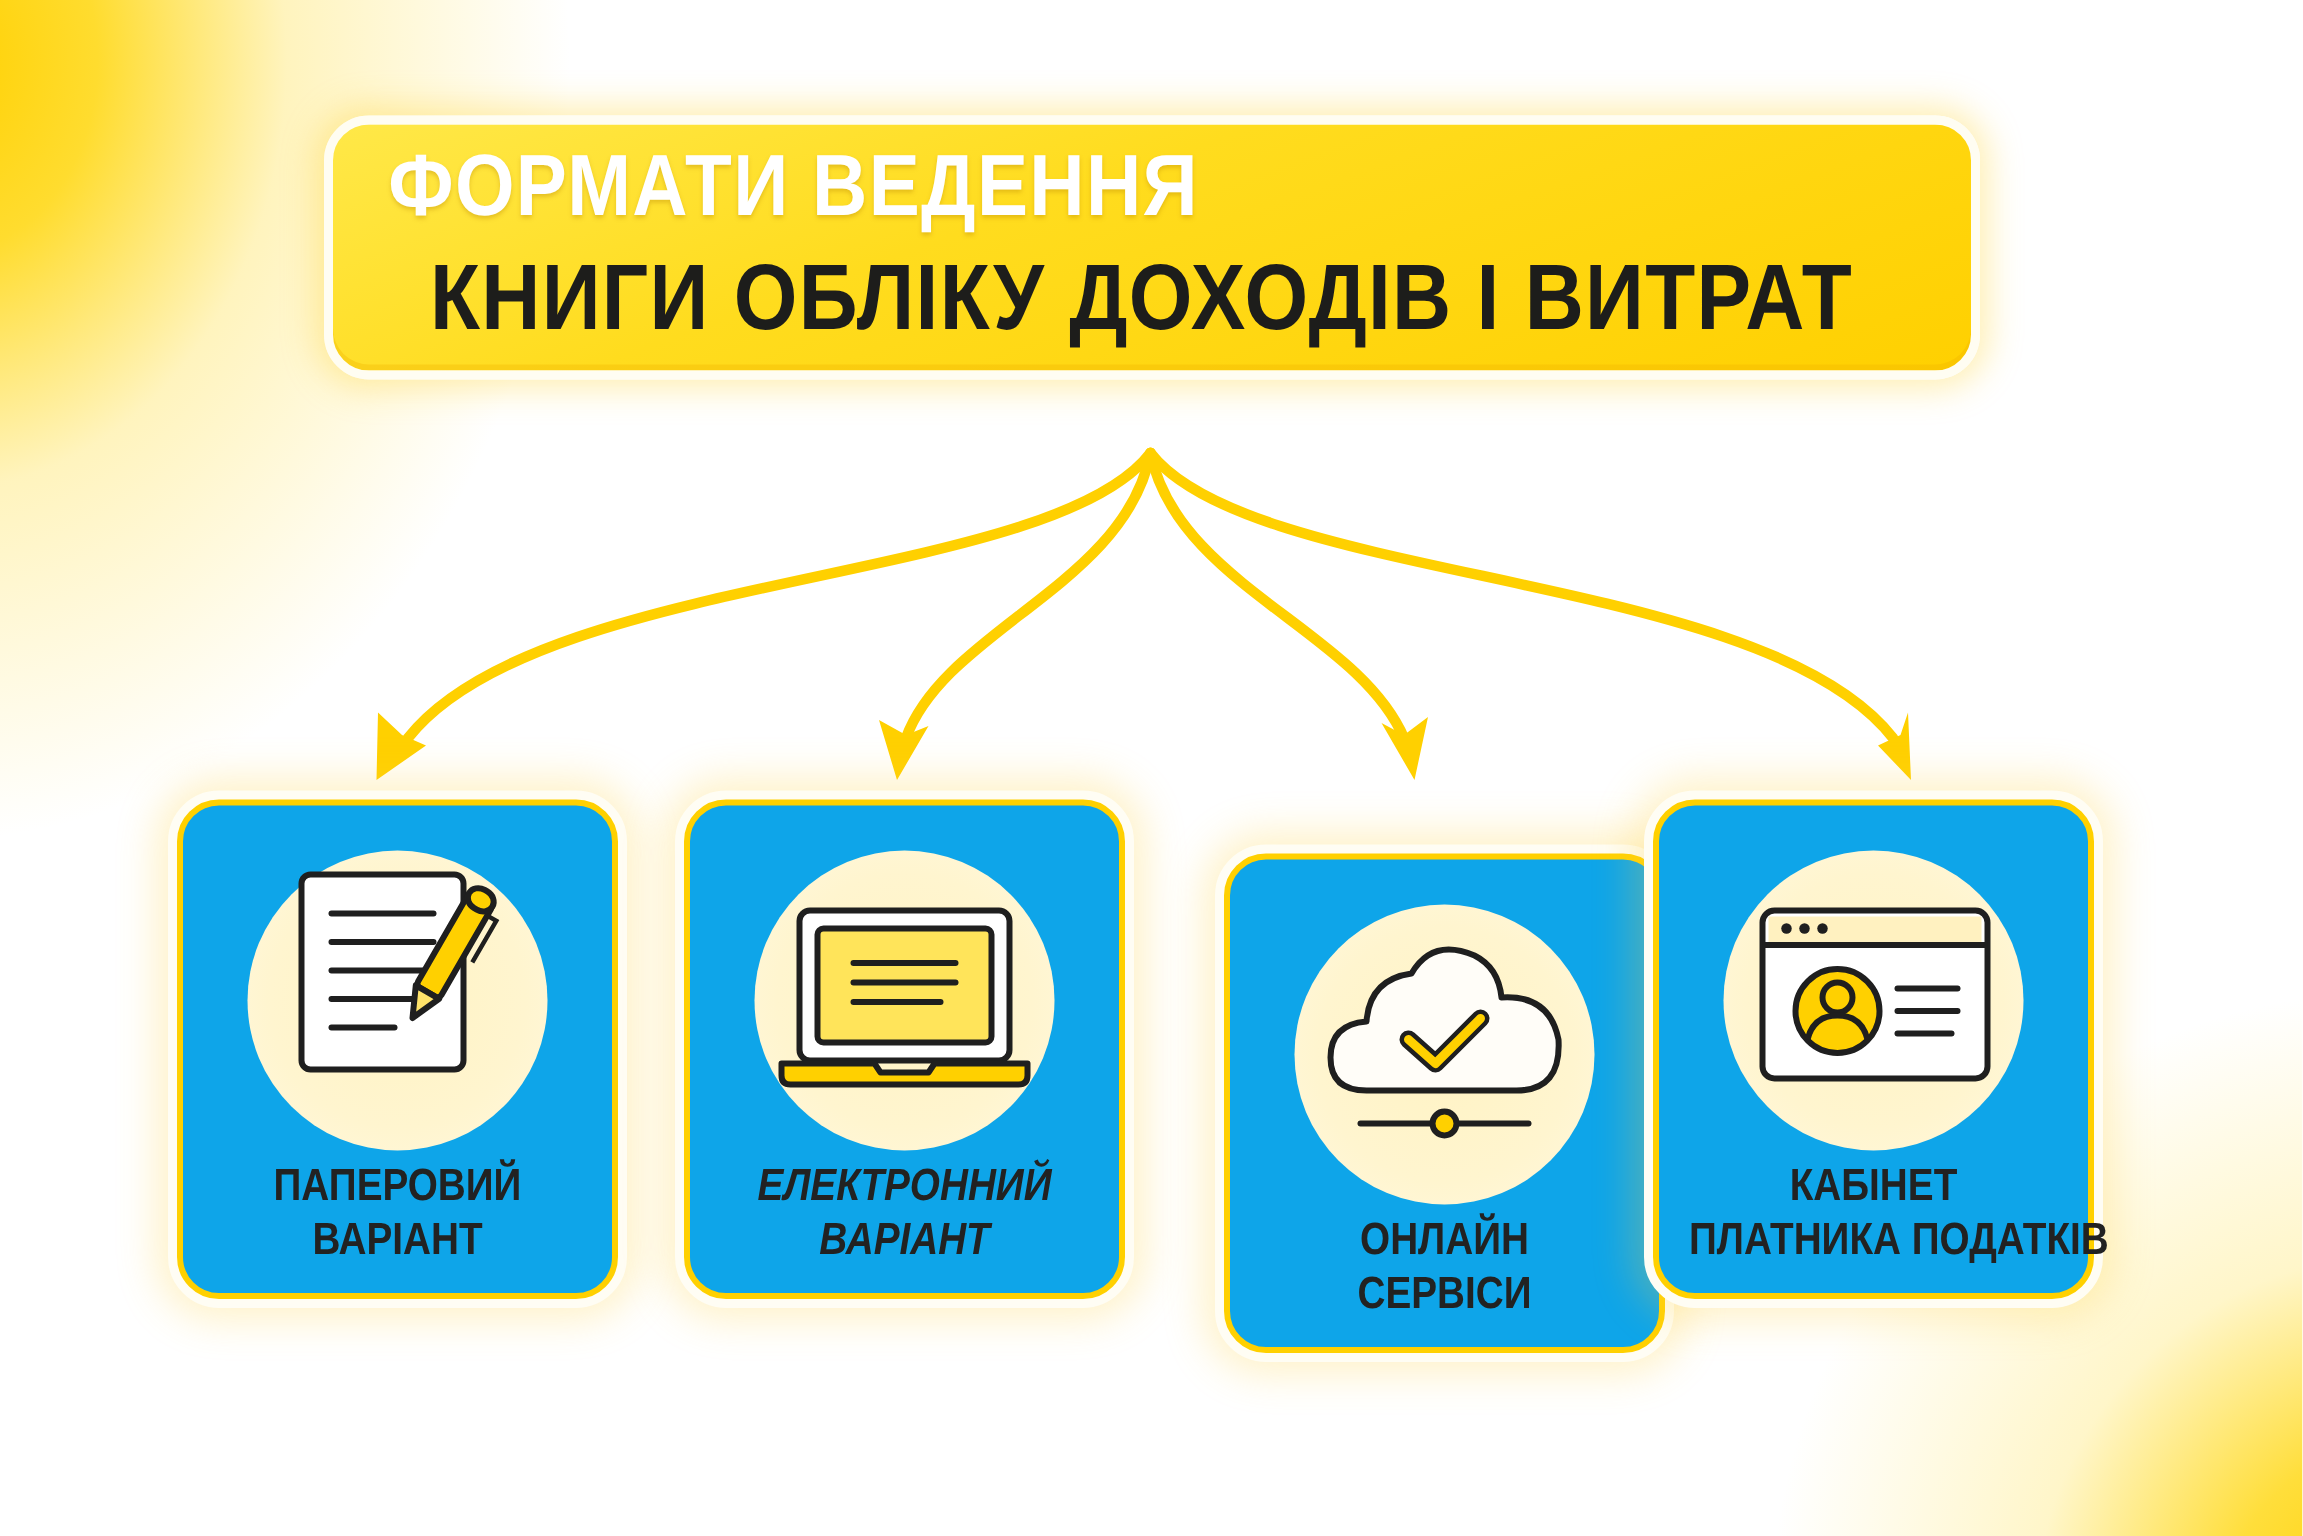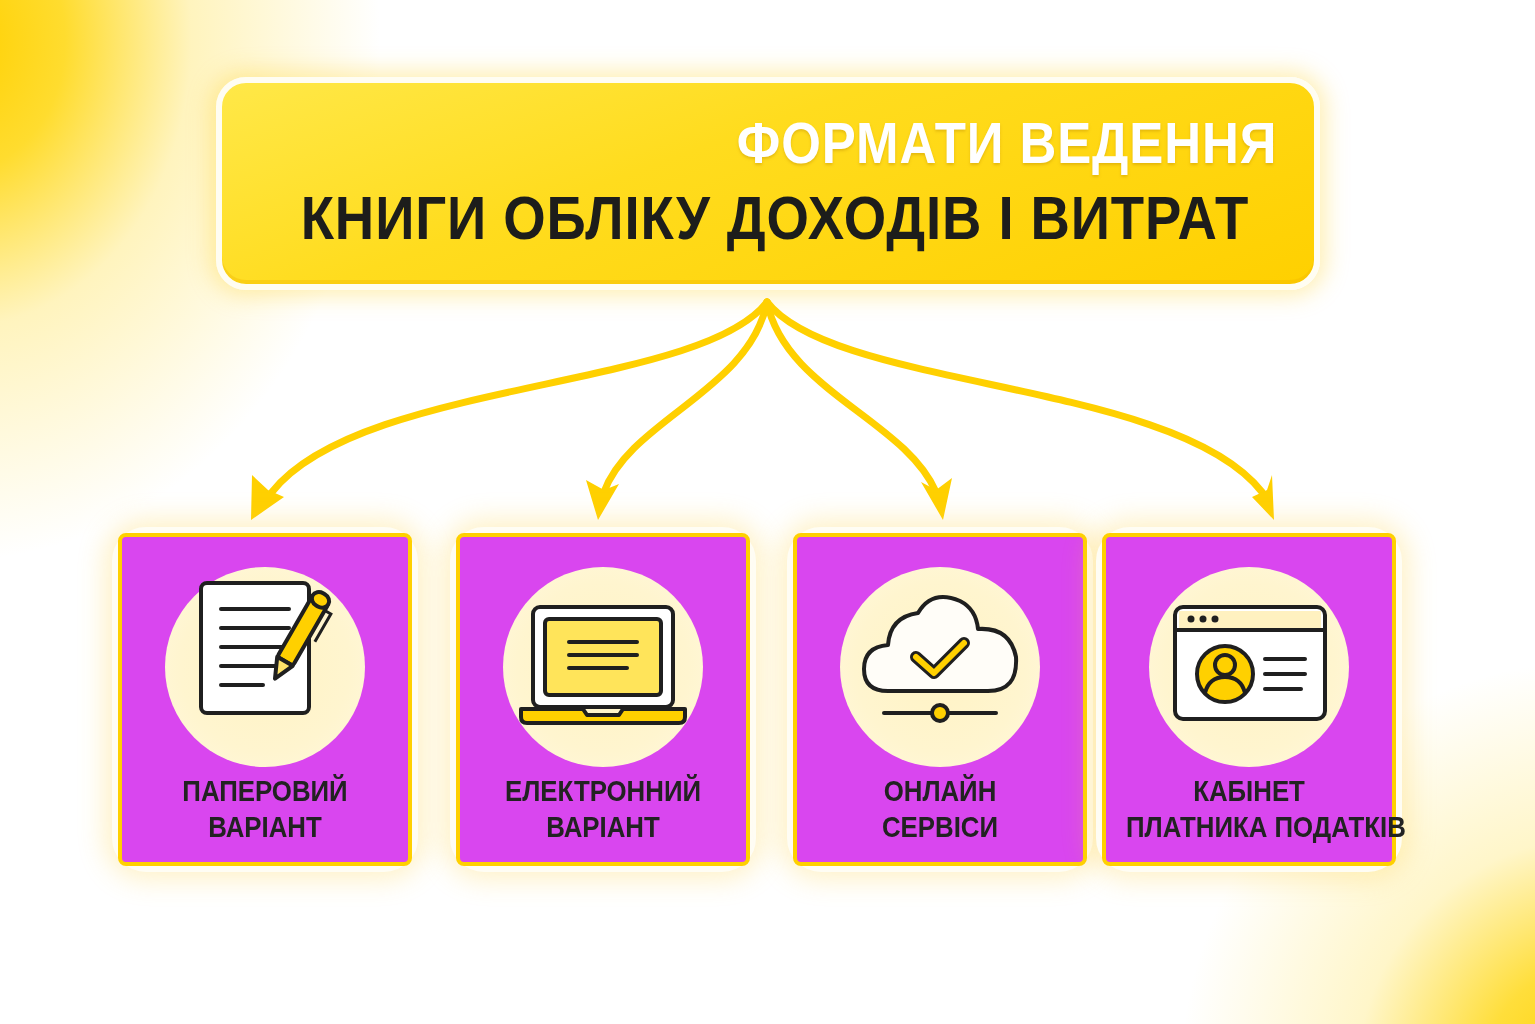--- a/index.html
+++ b/index.html
@@ -21,29 +21,29 @@
         radial-gradient(ellipse 420px 520px at -40px 40px, #ffd000 0%, rgba(255,214,10,0.85) 25%, rgba(255,230,110,0.45) 55%, rgba(255,255,255,0) 100%),
         radial-gradient(ellipse 420px 420px at 1600px 1080px, #ffd000 0%, rgba(255,214,10,0.8) 28%, rgba(255,232,120,0.4) 58%, rgba(255,255,255,0) 100%);
       pointer-events: none;
     }
     
     .title-box {
       position: absolute;
       left: 216px;
       top: 77px;
       width: 1104px;
-      height: 213px;
+      height: 176px;
       box-sizing: border-box;
       border: 6px solid #fffdf2;
       border-radius: 30px;
       background: linear-gradient(160deg, #ffe848 0%, #ffdc1e 40%, #ffd000 100%);
       box-shadow: 0 0 22px 6px rgba(255, 208, 40, 0.35), inset 0 -4px 0 rgba(240, 180, 0, 0.35);
       display: flex;
       flex-direction: column;
-      align-items: flex-end;
+      align-items: flex-start;
       justify-content: center;
       text-align: center;
     }
     .title-line-1 {
       color: #ffffff;
       font-weight: 700;
       font-size: 58px;
       letter-spacing: 1px;
       line-height: 72px;
       transform: scaleX(0.88);
@@ -77,22 +77,22 @@
       box-sizing: border-box;
       border: 6px solid #fffdf4;
       border-radius: 34px;
       background: #fffdf4;
       box-shadow: 0 0 26px 8px rgba(255, 210, 60, 0.28);
     }
     .card-inner {
       position: absolute;
       inset: 0;
       border: 4px solid #ffd000;
-      border-radius: 8px;
-      background: #d946ef;
+      border-radius: 28px;
+      background: #0ea5e9;
     }
     .icon-circle {
       position: absolute;
       left: 50%;
       top: 30px;
       width: 200px;
       height: 200px;
       margin-left: -100px;
       border-radius: 50%;
       background: radial-gradient(circle at 50% 50%, #fff3c4 0%, #fff5cf 60%, #fff8df 100%);
@@ -166,42 +166,42 @@
         </g>
       </svg>
     </div>
     <div class="card-label">
       <span>ПАПЕРОВИЙ</span>
       <span>ВАРІАНТ</span>
     </div>
   </div>
 </div>
 
-<div class="card" style="left:450px;">
+<div class="card" style="left:450px;font-style:italic;">
   <div class="card-inner">
     <div class="icon-circle">
       <svg viewBox="0 0 200 200">
         <rect x="30" y="40" width="140" height="100" rx="7" fill="#ffffff" stroke="#1f1f1f" stroke-width="4"></rect>
         <rect x="42" y="52" width="116" height="76" rx="4" fill="#ffe45a" stroke="#1f1f1f" stroke-width="4"></rect>
         <g stroke="#1f1f1f" stroke-width="4" stroke-linecap="round">
           <line x1="66" y1="75" x2="134" y2="75"></line>
           <line x1="66" y1="88" x2="134" y2="88"></line>
           <line x1="66" y1="101" x2="124" y2="101"></line>
         </g>
         <path d="M18 142 L80 142 L84 148 L116 148 L120 142 L182 142 L182 150 Q182 156 176 156 L24 156 Q18 156 18 150 Z" fill="#ffd000" stroke="#1f1f1f" stroke-width="4" stroke-linejoin="round"></path>
       </svg>
     </div>
     <div class="card-label">
       <span>ЕЛЕКТРОННИЙ</span>
       <span>ВАРІАНТ</span>
     </div>
   </div>
 </div>
 
-<div class="card" style="left:787px;">
+<div class="card" style="left:810px;margin-top:36px;">
   <div class="card-inner">
     <div class="icon-circle">
       <svg viewBox="0 0 200 200">
         <path d="M48 124 Q24 124 24 102 Q24 80 48 78 Q50 50 78 46 Q92 22 120 34 Q136 42 138 62 Q170 60 176 90 Q178 124 148 124 Z" fill="#fffdf8" stroke="#1f1f1f" stroke-width="4" stroke-linejoin="round"></path>
         <path d="M76 90 L94 106 L124 76" fill="none" stroke="#1f1f1f" stroke-width="12" stroke-linecap="round" stroke-linejoin="round"></path>
         <path d="M76 90 L94 106 L124 76" fill="none" stroke="#ffd000" stroke-width="6" stroke-linecap="round" stroke-linejoin="round"></path>
         <g stroke="#1f1f1f" stroke-width="4" stroke-linecap="round">
           <line x1="44" y1="146" x2="92" y2="146"></line>
           <line x1="108" y1="146" x2="156" y2="146"></line>
         </g>

